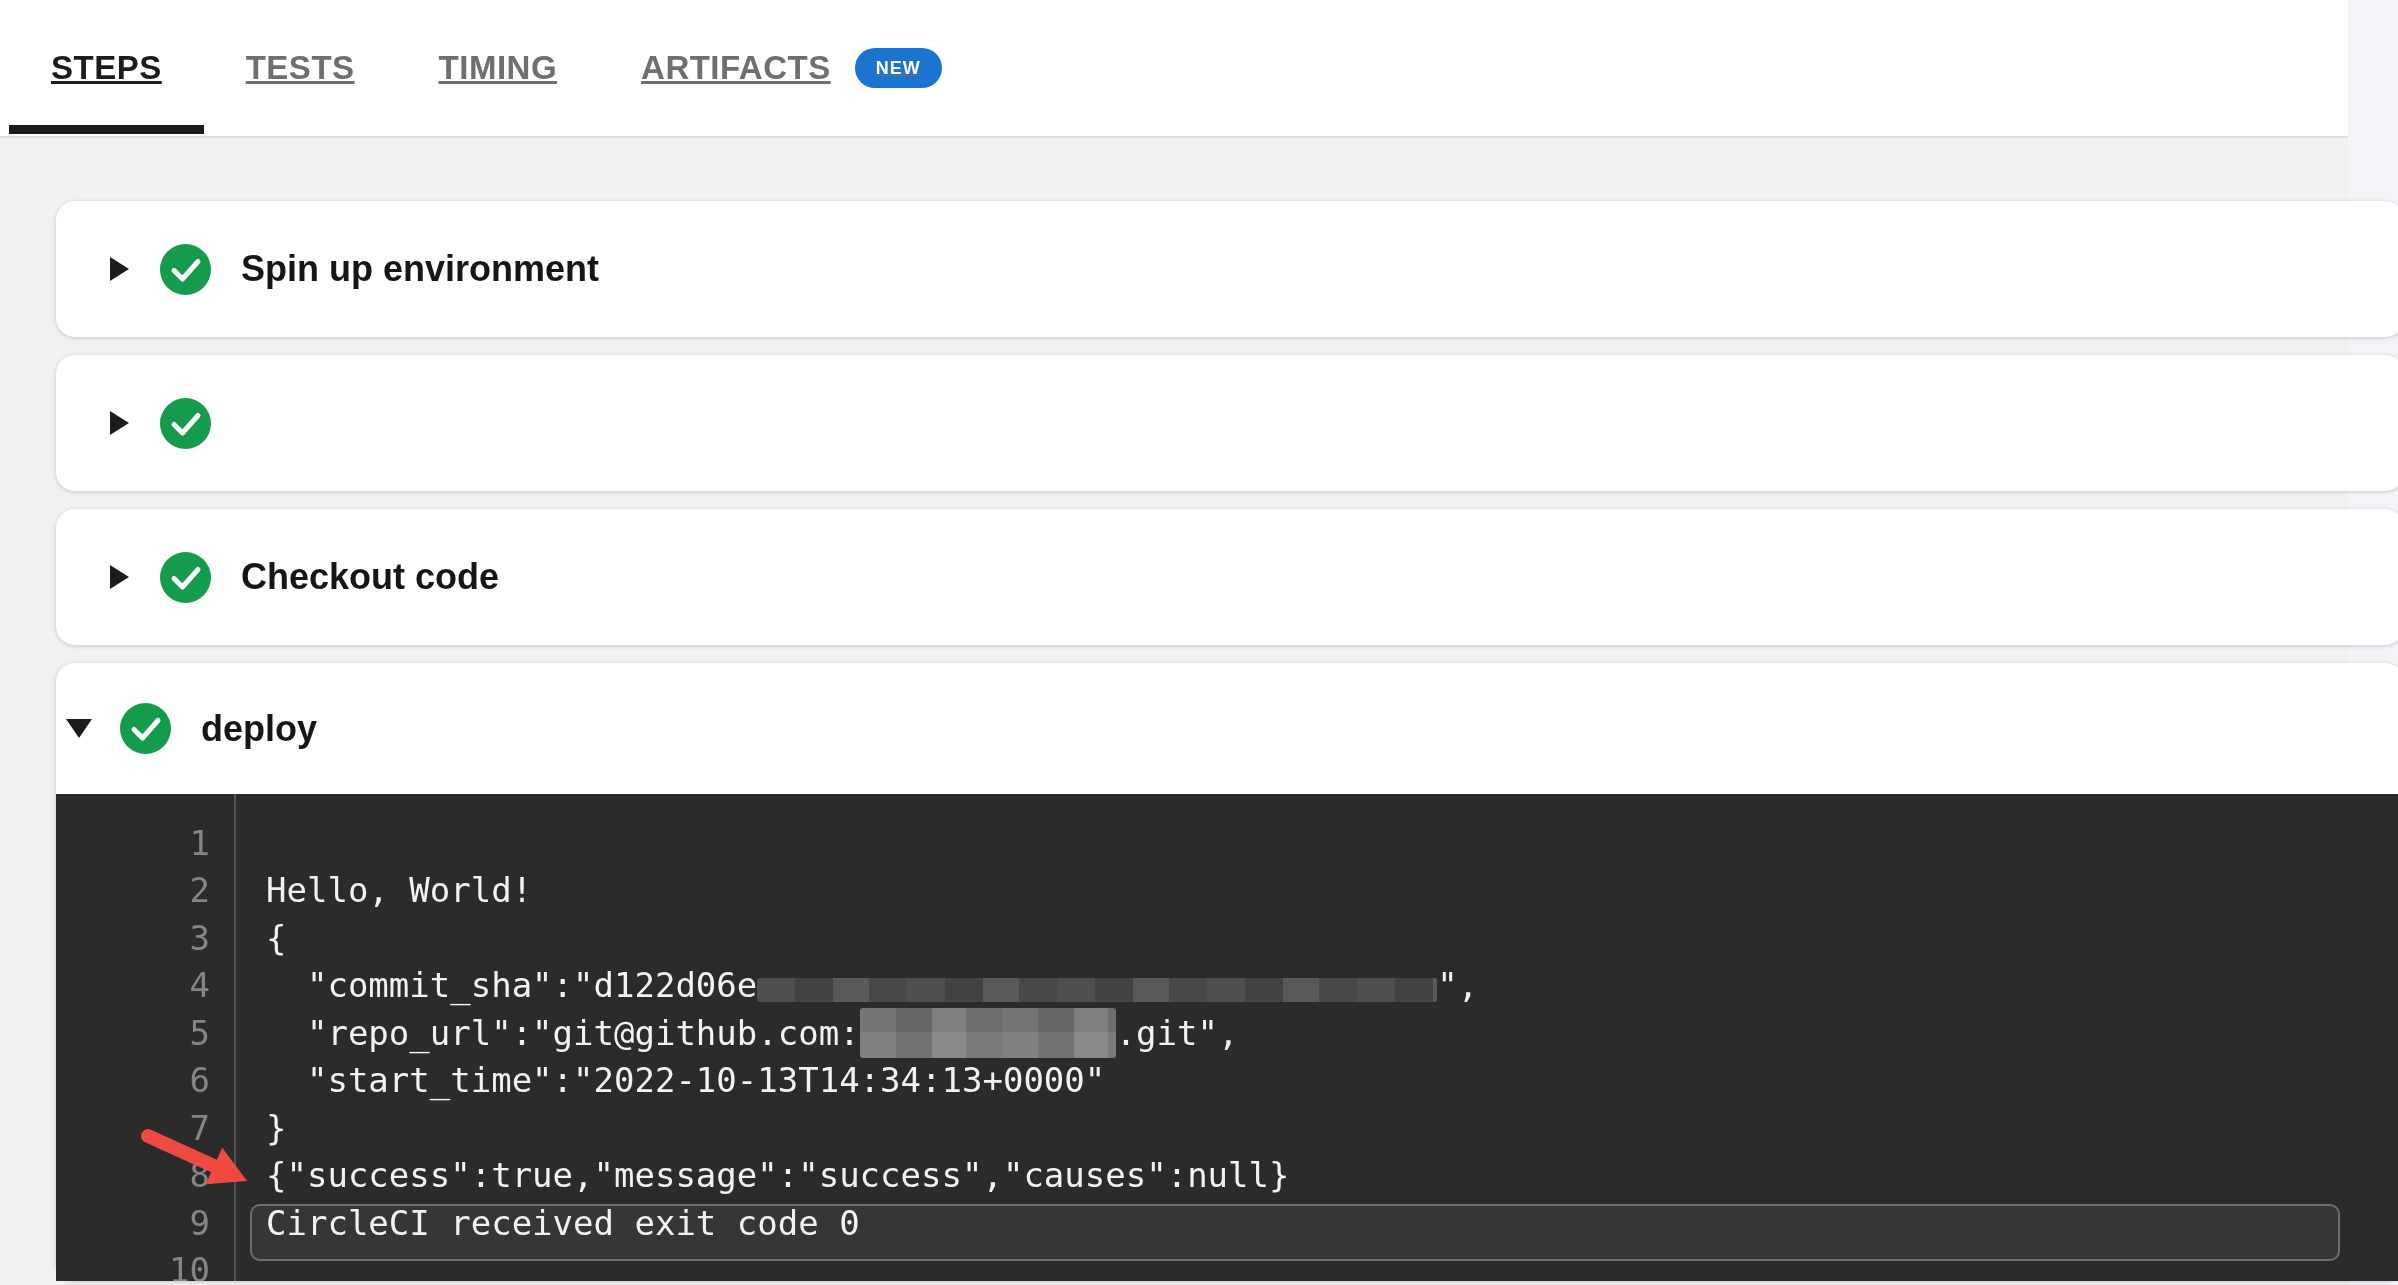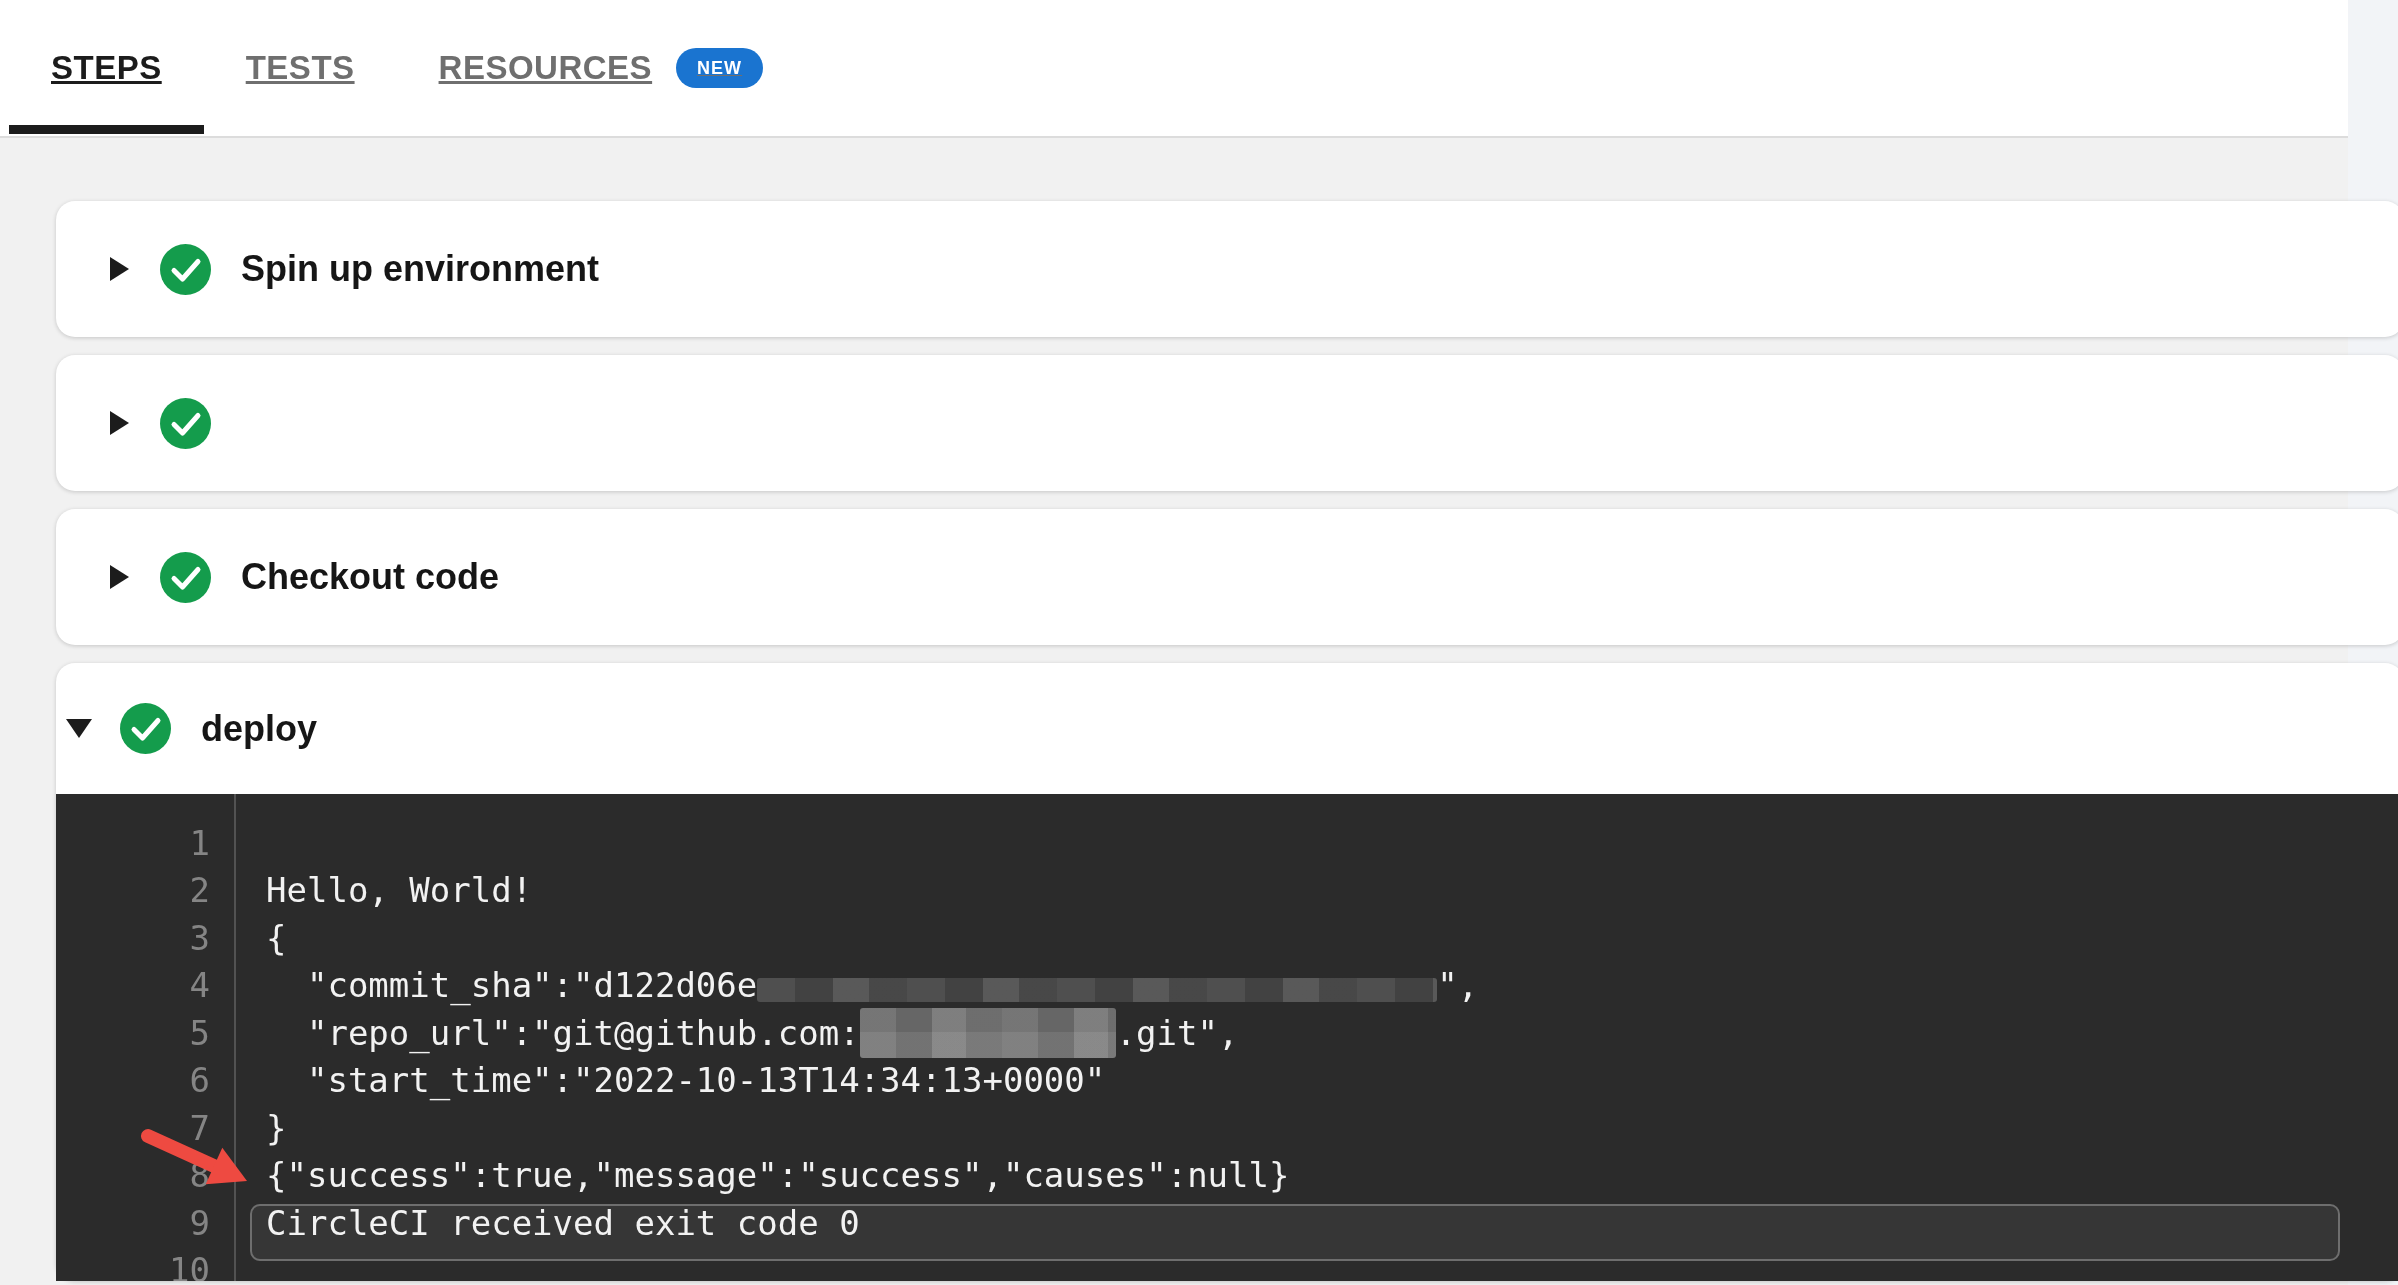--- a/index.html
+++ b/index.html
@@ -177,21 +177,24 @@
 <div class="content">
 
   <header class="tabbar">
     <div class="tab active">
       <span>STEPS</span>
     </div>
     <div class="tab">
       <span>TESTS</span>
     </div>
     <div class="tab">
-      <span>RESOURCES</span>
+      <span>TIMING</span>
+    </div>
+    <div class="tab">
+      <span>ARTIFACTS</span>
       <span class="badge">NEW</span>
     </div>
   </header>
 
   <main class="steps-area">
 
     <section class="card">
       <div class="card-header">
         <span class="tri-box">
             <span class="tri-right"></span>

